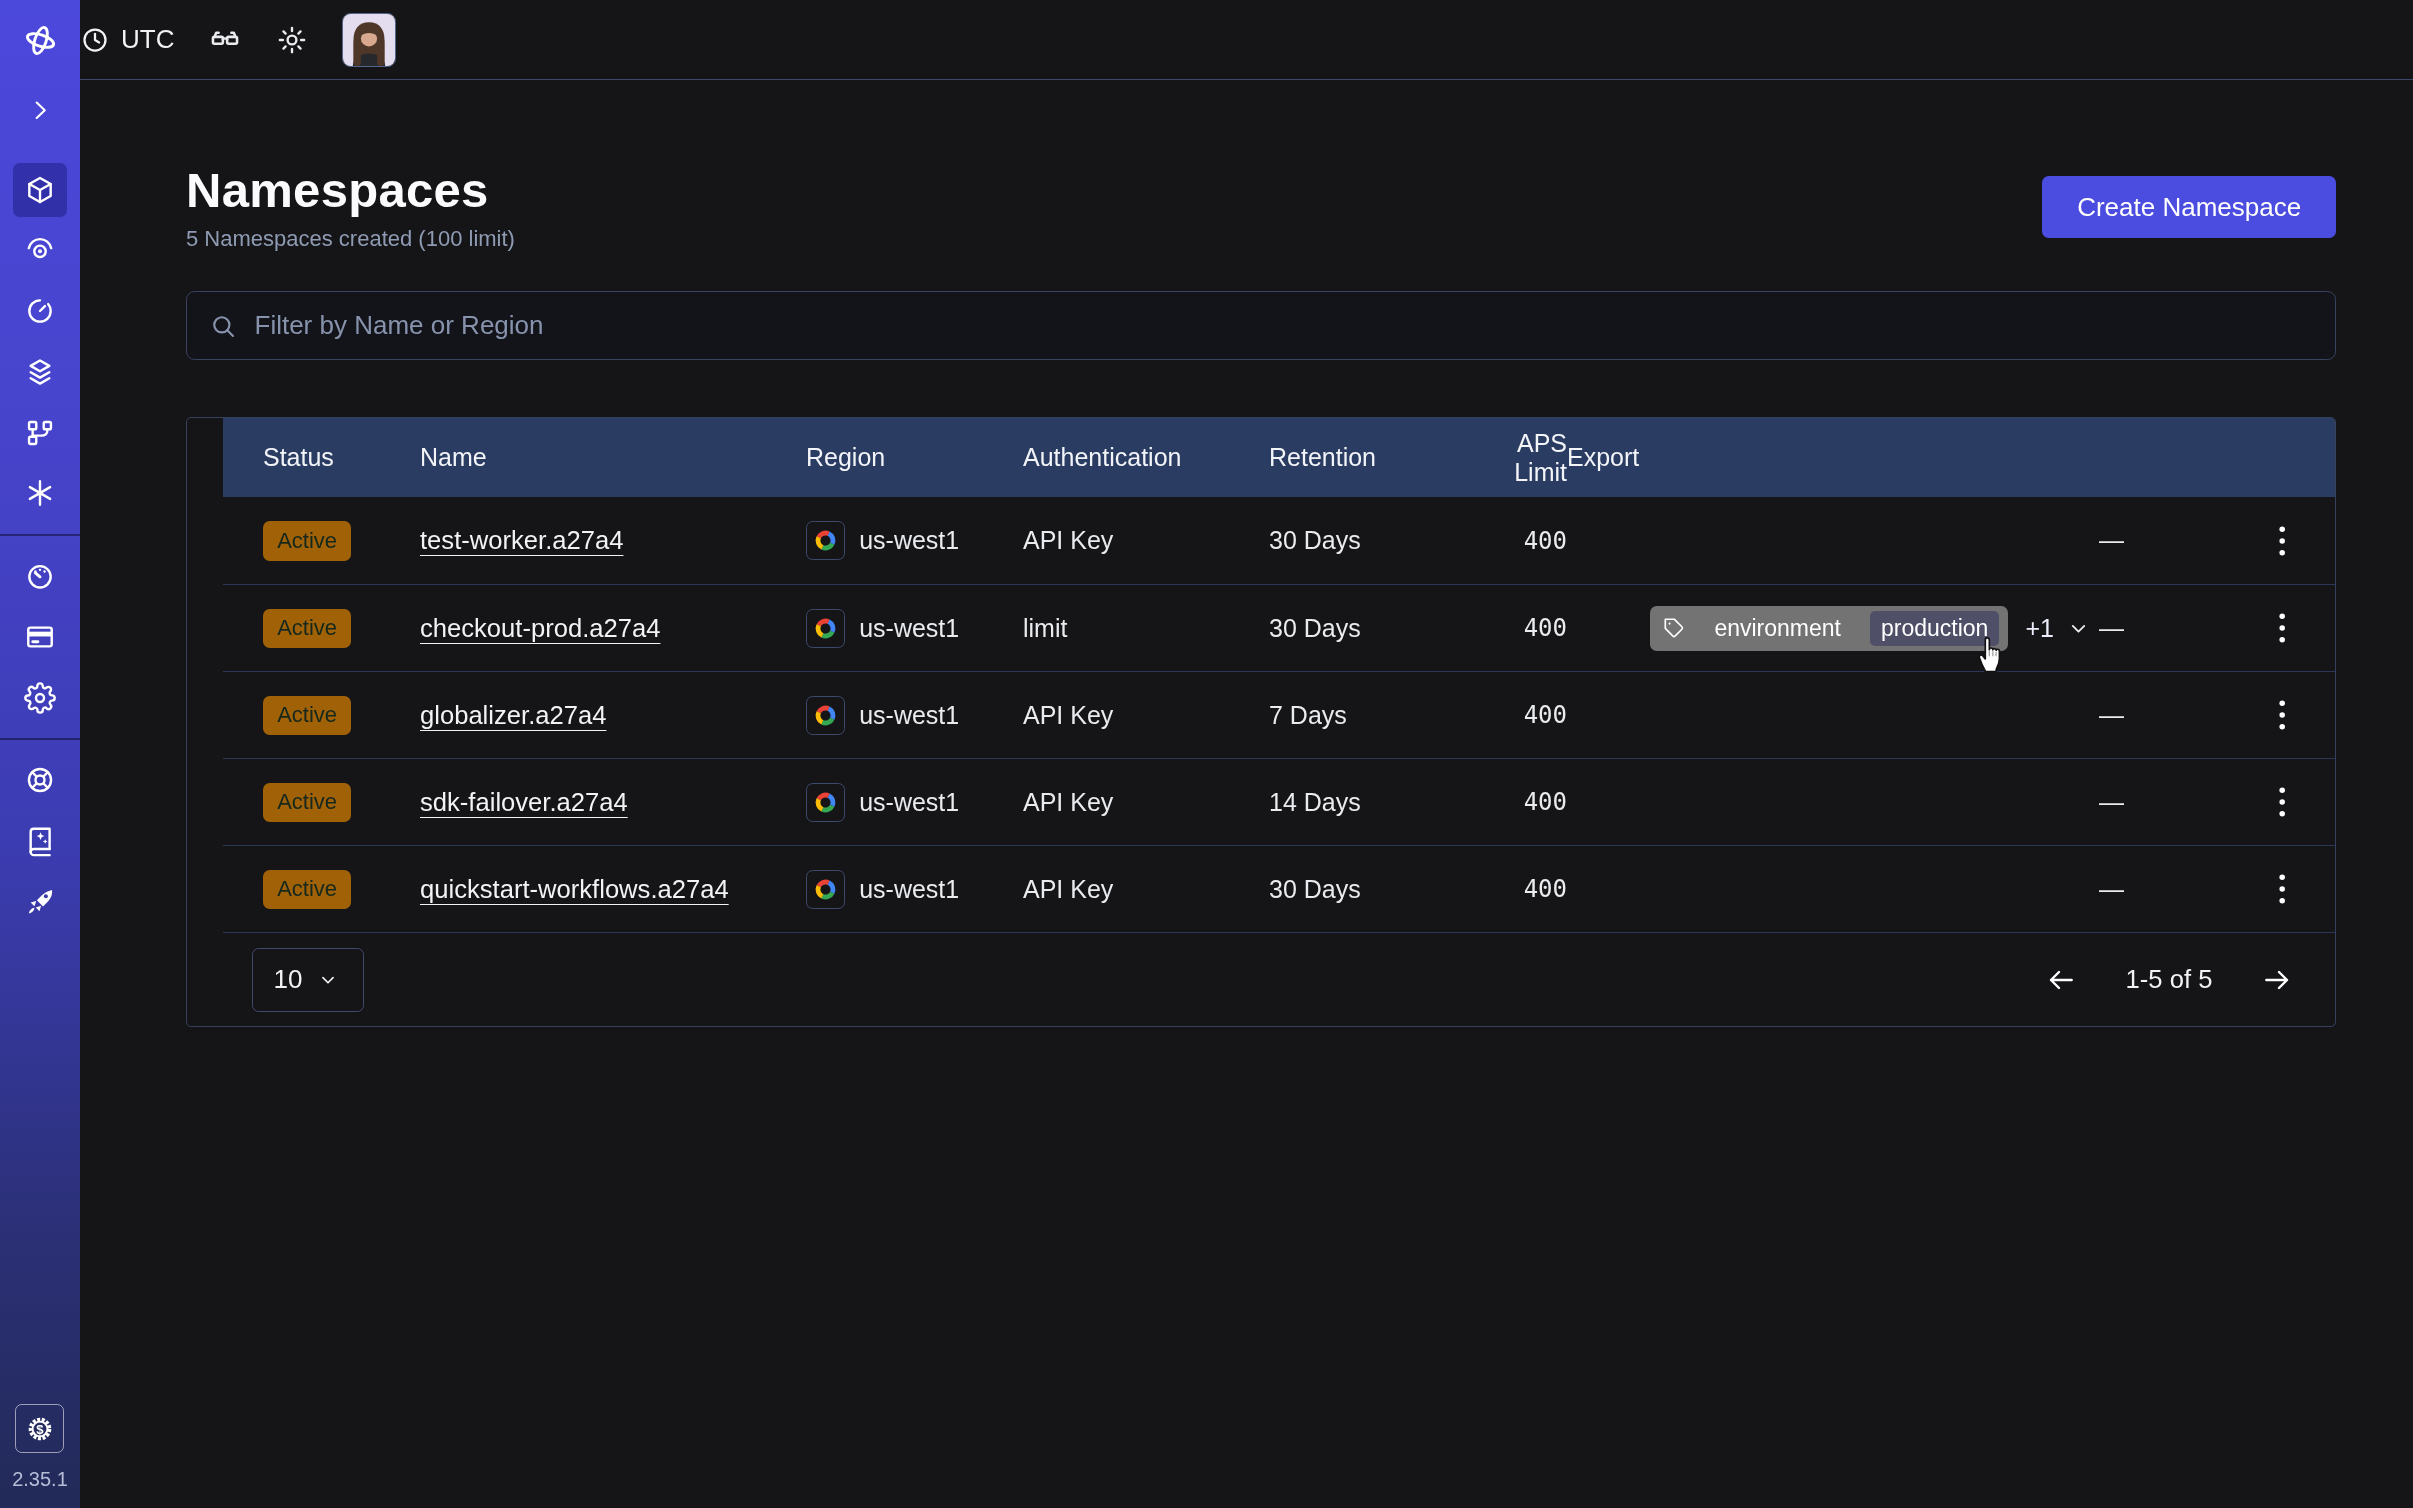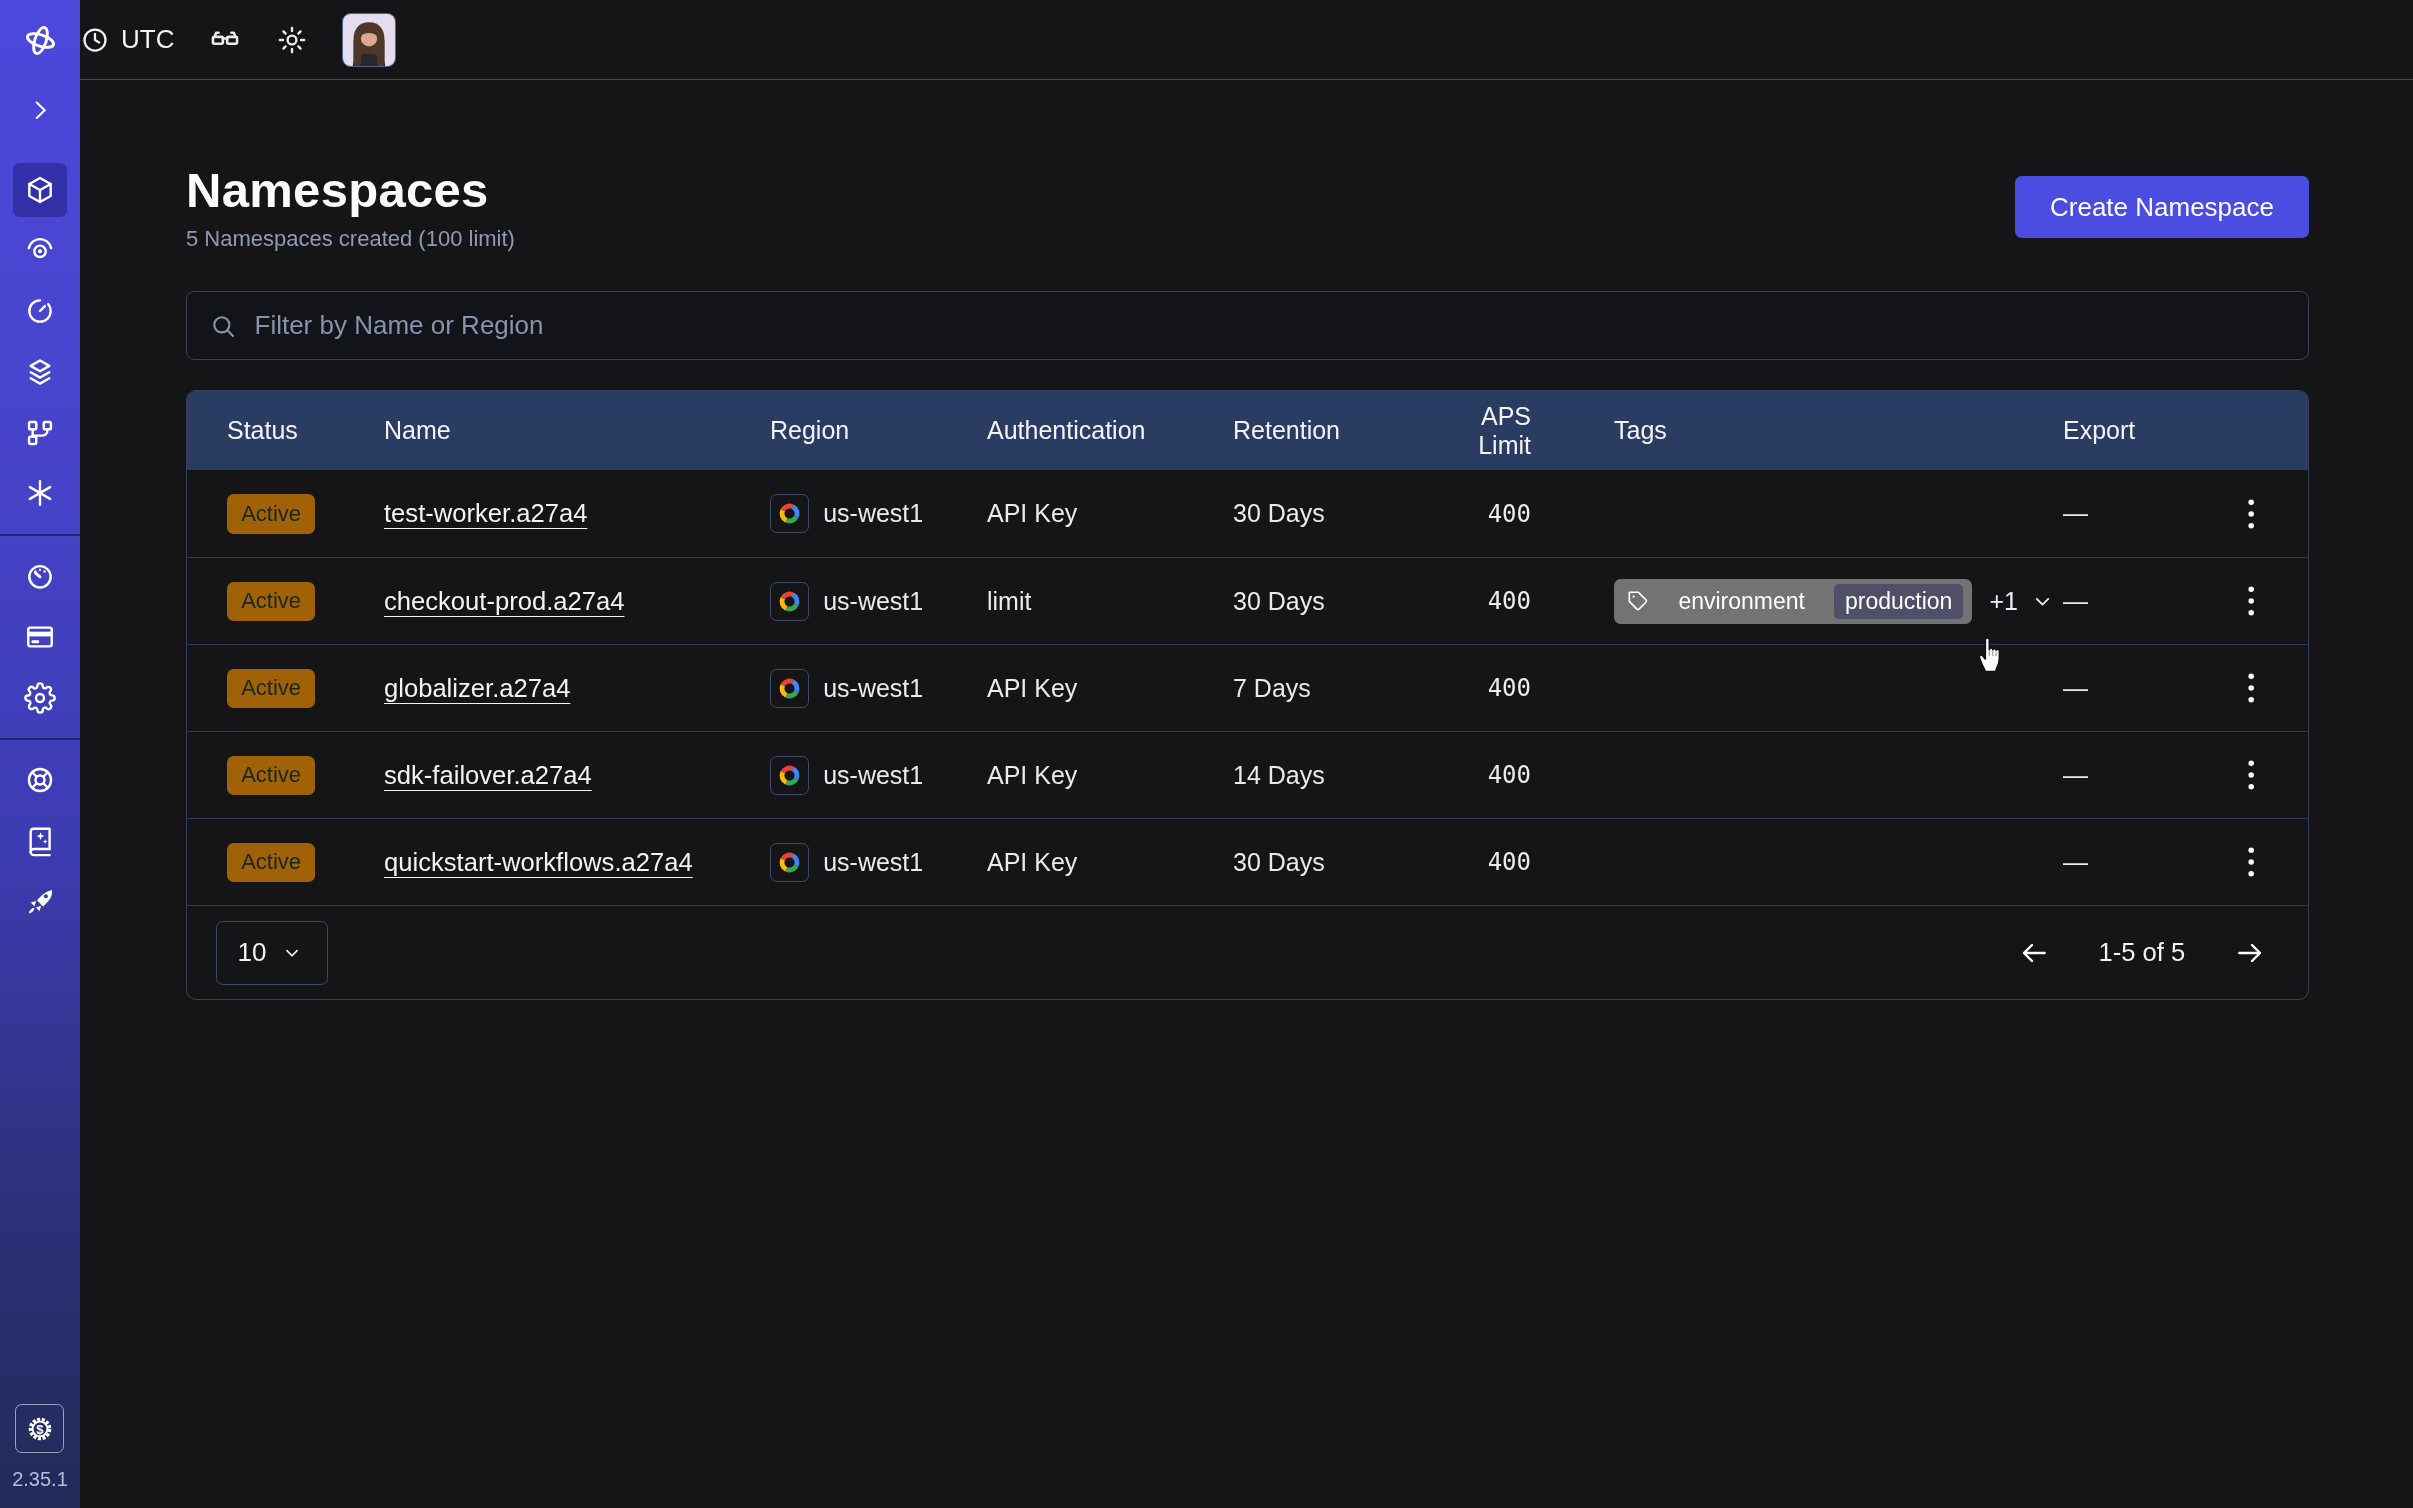--- a/index.html
+++ b/index.html
@@ -57,21 +57,21 @@
     background:#131419; display:flex; align-items:center; gap:17px; padding:0 22px;
     color:#8793AD;
   }
   .filter input {
     flex:1; background:transparent; border:0; outline:none;
     color:#e8eaf2; font-size:26px; font-family:inherit;
   }
   .filter input::placeholder { color:#8793AD; }
 
   
-  .table { margin-top:30px; border:1.7px solid #36415F; border-radius:10px; overflow:hidden; }
+  .table { margin-top:57px; border:1.7px solid #36415F; border-radius:5px; overflow:hidden;padding-left:36px; }
   .grid {
     display:grid;
     grid-template-columns:157px 386px 217px 246px 192px 106px 532px 171px 1fr;
     align-items:center; padding:0 40px;
   }
   .thead { height:79px; background:#2B3C63; color:#f2f4f8; font-size:25px; font-weight:500; }
   .c-aps { justify-self:end; text-align:right; }
   .c-tags { padding-left:83px; }
   .trow { height:87px; font-size:25px; color:#e9ebee; }
   .trow + .trow { border-top:1.7px solid #2A3756; }
@@ -333,21 +333,20 @@
     </div>
 
     <section class="table">
       <div class="thead grid">
         <span>Status</span>
         <span>Name</span>
         <span>Region</span>
         <span>Authentication</span>
         <span>Retention</span>
         <span class="c-aps">APS Limit</span>
-        <span class="c-tags">Tags</span>
         <span>Export</span>
         <span></span>
       </div>
 
       <div id="tbody">
   <div class="trow grid">
     <div><span class="badge">Active</span></div>
     <div><a class="ns-link">test-worker.a27a4</a></div>
     <div class="cell-region">
       <span class="region-chip">

